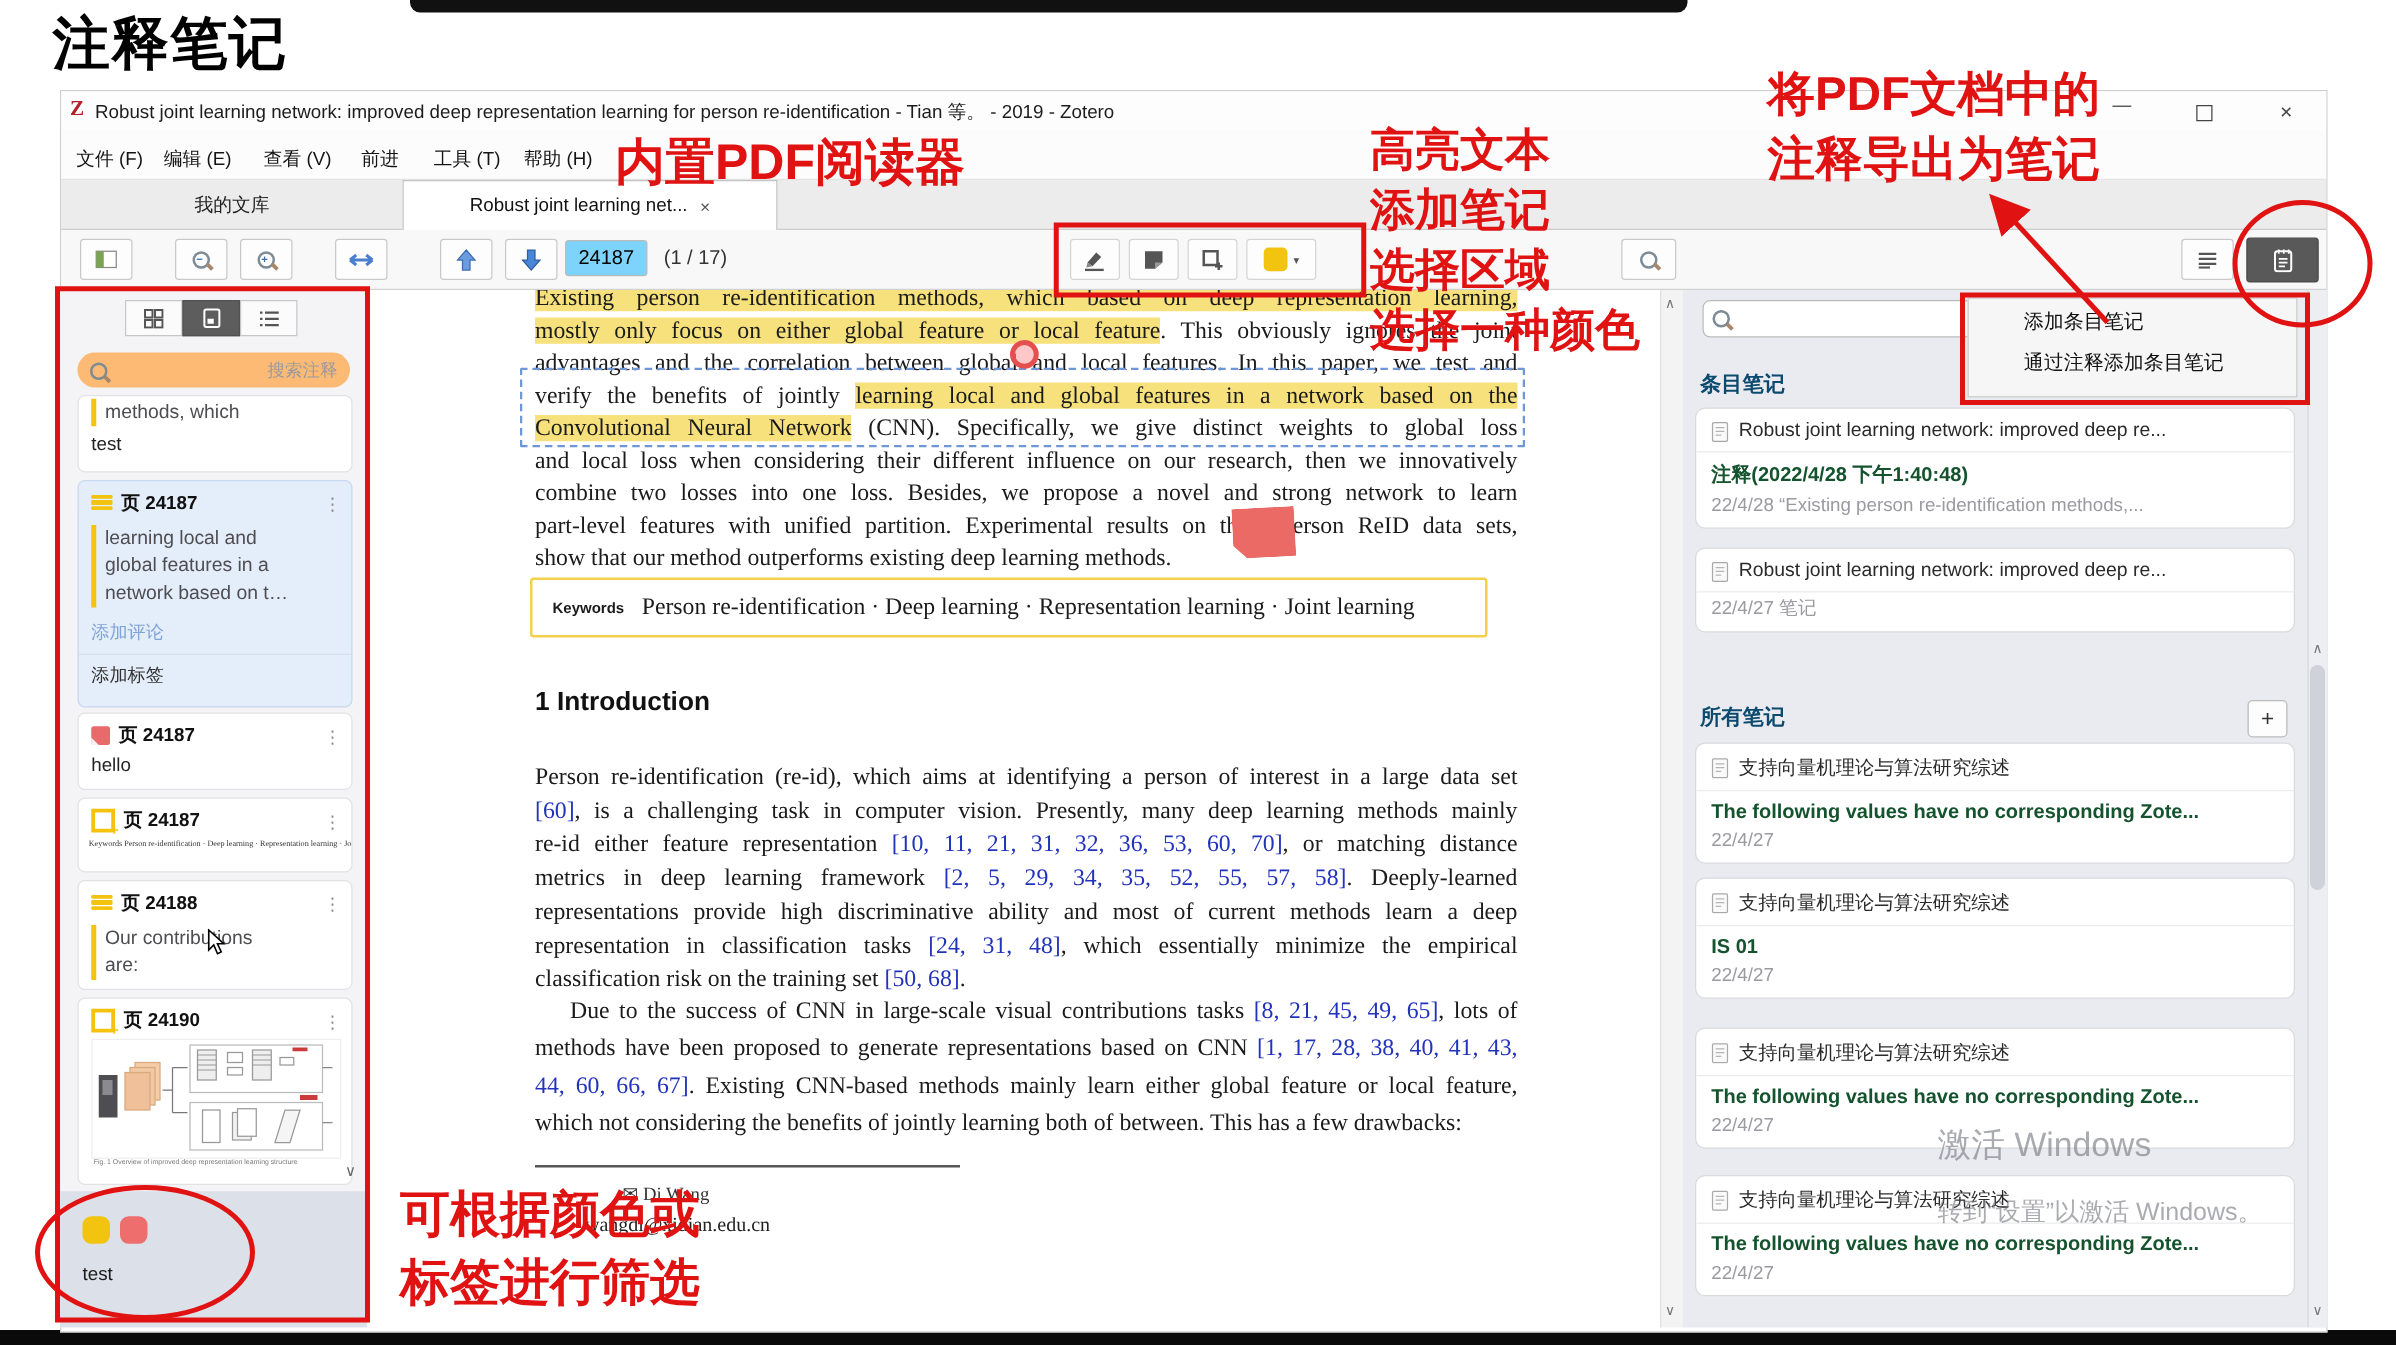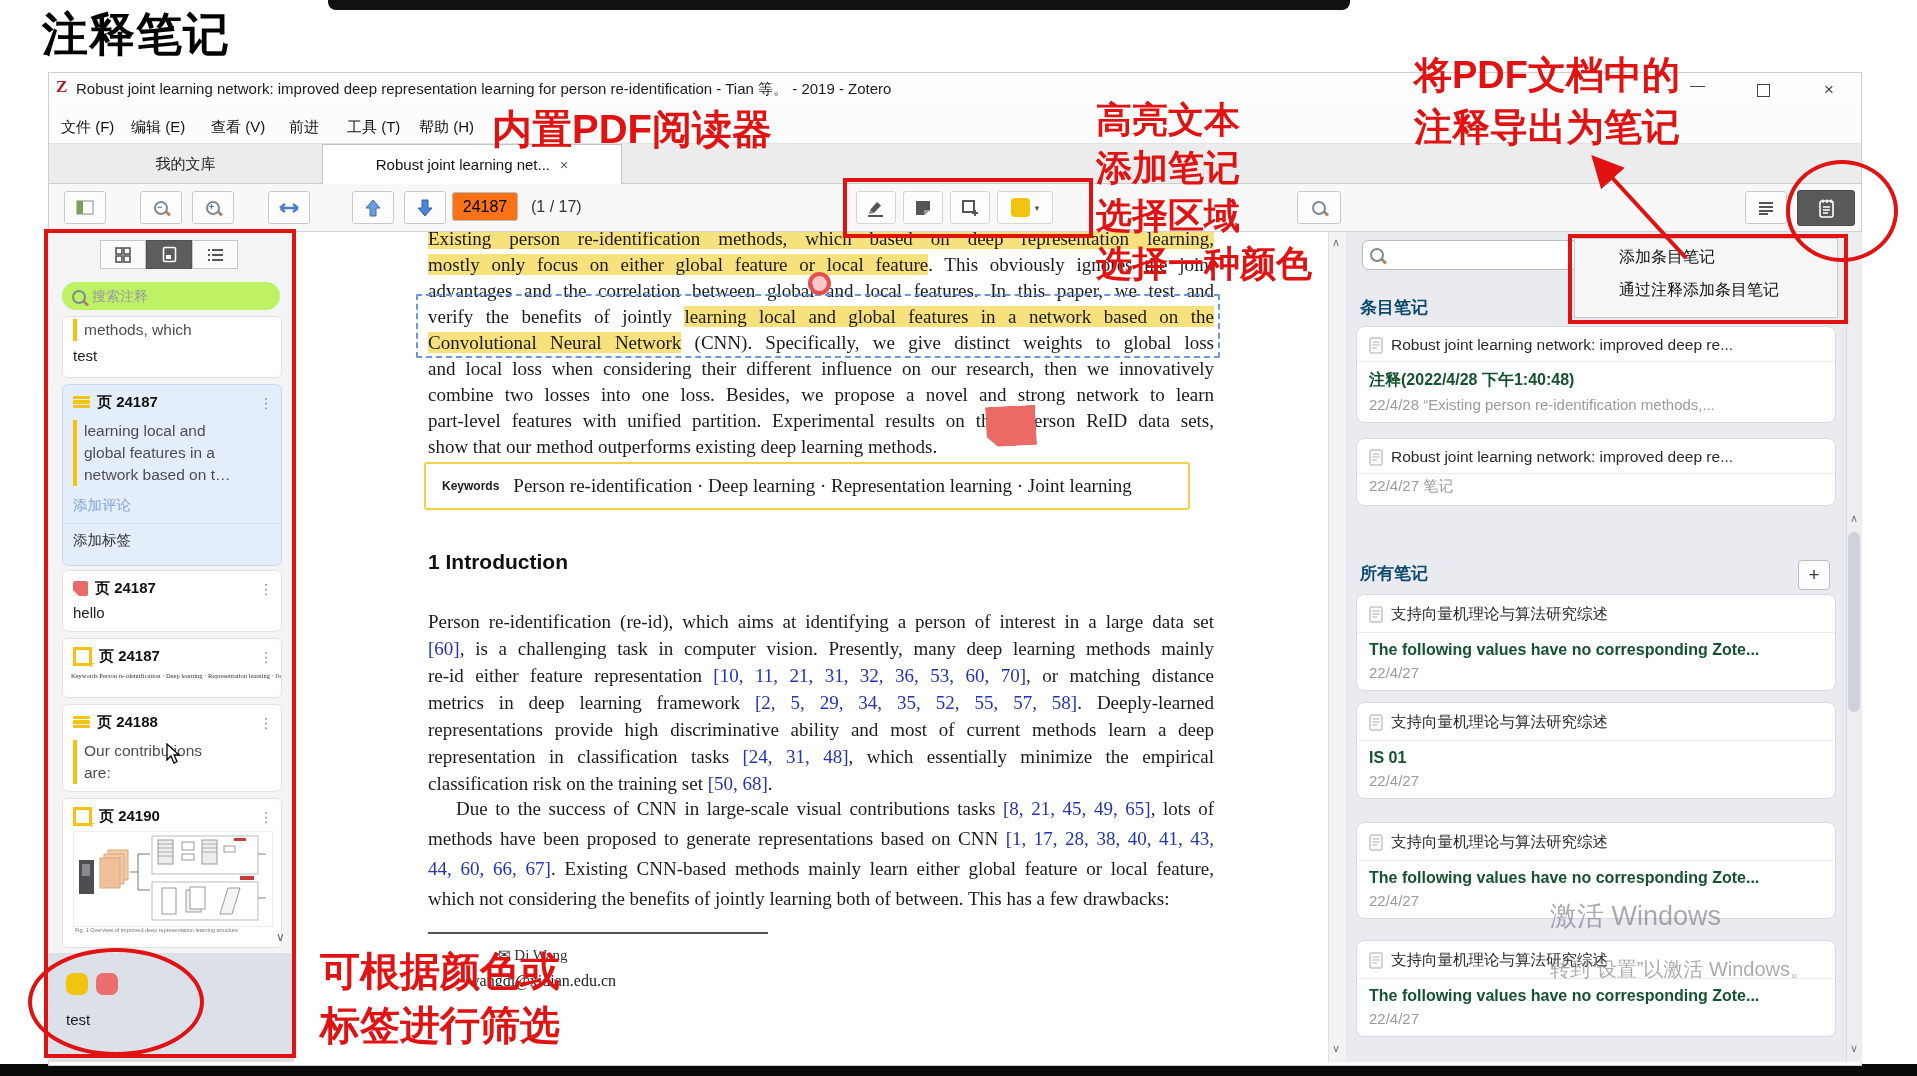--- a/index.html
+++ b/index.html
@@ -28,21 +28,21 @@
   .menu-item{position:absolute;top:14px;font-size:15px;color:#141414;}
 
   #tabbar{left:49px;top:144px;width:1812px;height:40px;background:#ececec;border-bottom:1px solid #cccccc;box-sizing:border-box;}
   #tab-library{position:absolute;left:0;top:0;width:273px;height:40px;display:flex;align-items:center;justify-content:center;font-size:15px;color:#222;}
   #tab-reader{position:absolute;left:273px;top:0;width:300px;height:40px;background:#fff;border:1px solid #c4c4c4;border-bottom:none;box-sizing:border-box;display:flex;align-items:center;justify-content:center;gap:10px;font-size:15px;color:#111;}
   #tab-close{color:#555;font-size:14px;}
 
   
   #toolbar{left:49px;top:184px;width:1812px;height:48px;background:#f8f8f8;border-bottom:1px solid #d2d2d2;box-sizing:border-box;}
   .tbtn{position:absolute;top:7px;height:33px;background:#fdfdfd;border:1px solid #c9c9c9;border-radius:3px;display:flex;align-items:center;justify-content:center;box-sizing:border-box;}
-  #page-input{position:absolute;left:403px;top:8px;width:66px;height:29px;border:1px solid #bbb;border-radius:3px;background:#f97316;font-size:16px;text-align:center;font-family:"Liberation Sans",sans-serif;box-sizing:border-box;}
+  #page-input{position:absolute;left:403px;top:8px;width:66px;height:29px;border:1px solid #bbb;border-radius:3px;background:#7dd3fc;font-size:16px;text-align:center;font-family:"Liberation Sans",sans-serif;box-sizing:border-box;}
   #page-count{position:absolute;left:482px;top:14px;font-size:16px;color:#333;}
   .seg{border:1px solid #d5d5d5;}
   #clr-caret{font-size:9px;color:#555;margin-left:5px;}
   .swatch{width:19px;height:19px;border-radius:4px;}
   #btn-notepad{background:#595959;border-color:#4a4a4a;}
 
   
   .mag{display:inline-block;width:10px;height:10px;border:2px solid #7d8b96;border-radius:50%;position:relative;}
   .mag::after{content:"";position:absolute;width:6px;height:2.5px;background:#a8876a;right:-5px;bottom:-2px;transform:rotate(45deg);}
   .magtxt{position:absolute;font-size:9px;font-weight:bold;color:#3a6fb0;left:1px;top:-1px;}
@@ -56,21 +56,21 @@
   #ov-export1{left:1414px;top:50px;font-size:38px;text-align:right;}
   #ov-export2{left:1414px;top:102px;font-size:38px;}
   #ov-filter1{left:320px;top:944px;font-size:40px;}
   #ov-filter2{left:320px;top:998px;font-size:40px;}
   #arrow-svg{left:1560px;top:140px;z-index:56;}
 
   
   #sidebar{left:48px;top:232px;width:246px;height:830px;background:#f4f4f6;border-right:1px solid #ddd;overflow:hidden;box-sizing:border-box;}
   .vbtn{position:absolute;top:8px;width:46px;height:29px;background:#fbfbfb;border:1px solid #c6c6c6;display:flex;align-items:center;justify-content:center;box-sizing:border-box;}
   .vbtn.active{background:#5d5d5d;border-color:#515151;}
-  #sb-search{position:absolute;left:14px;top:50px;width:218px;height:28px;background:#bef264;border:none;border-radius:14px;font-size:14px;color:#333;padding:0 10px 0 30px;box-sizing:border-box;font-family:"Liberation Sans",sans-serif;}
+  #sb-search{position:absolute;left:14px;top:50px;width:218px;height:28px;background:#fdba74;border:none;border-radius:14px;font-size:14px;color:#333;padding:0 10px 0 30px;box-sizing:border-box;font-family:"Liberation Sans",sans-serif;text-align:right;}
   #sb-search::placeholder{color:#9a9a9e;}
   #sb-mag{left:24px;top:58px;}
   .acard{position:absolute;left:14px;width:220px;background:#fff;border:1px solid #e2e2e5;border-radius:6px;box-sizing:border-box;overflow:hidden;}
   .acard.selected{background:#e4edfa;border-color:#c7d8f0;}
   .ahead{display:flex;align-items:center;gap:7px;padding:8px 8px 4px 10px;font-size:15px;font-weight:bold;color:#111;}
   .ahead .dots{margin-left:auto;color:#8a8a8a;font-weight:normal;font-size:14px;}
   .aquote{border-left:4px solid #f2c40f;margin:4px 10px;padding-left:7px;font-size:15.5px;line-height:22px;color:#4e4e52;}
   .acomment{padding:2px 10px 8px;font-size:15px;color:#222;}
   .alink{padding:6px 10px 8px;font-size:14.5px;color:#7fa3d8;border-bottom:1px solid #d7dff0;}
   .atag{padding:7px 10px;font-size:14.5px;color:#333;}

